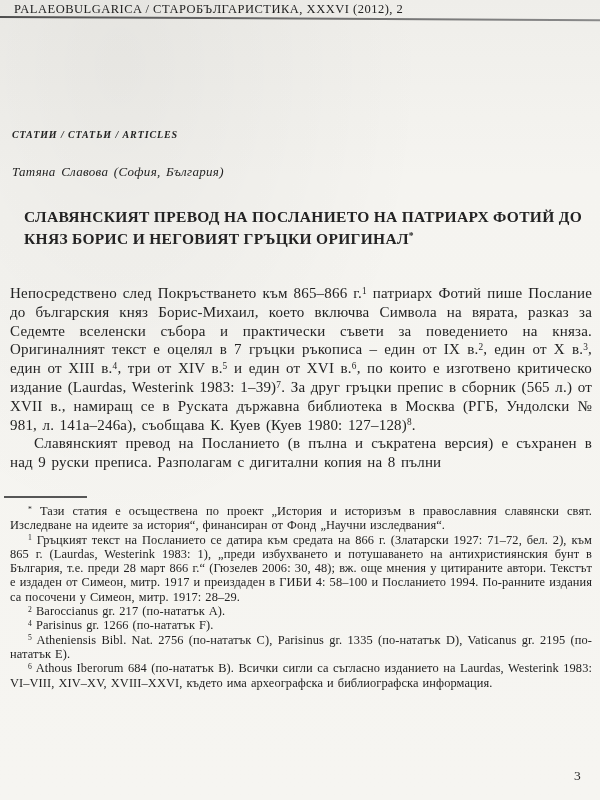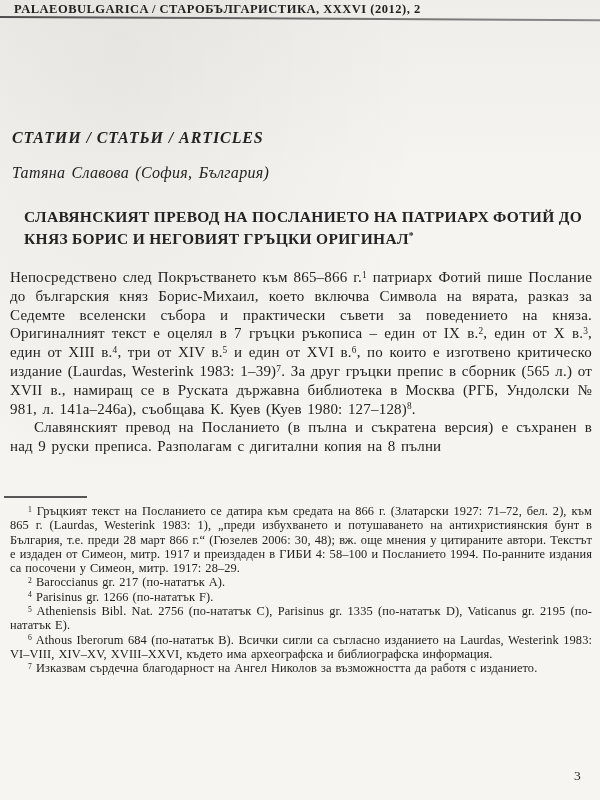--- a/index.html
+++ b/index.html
@@ -11,44 +11,44 @@
     background:
       radial-gradient(ellipse at 20% 8%, rgba(0,0,0,0.045), rgba(0,0,0,0) 45%),
       linear-gradient(180deg, #efeeea 0%, #f5f4f0 22%, #f6f5f1 100%);
     font-family:"Liberation Serif","DejaVu Serif",serif;
     color:#232323;
     overflow:hidden;
   }
 
   .header {
     position:absolute; top:2px; left:14px; right:20px;
-    font-size:12.5px; font-weight:bold; letter-spacing:0.5px;
+    font-size:12.5px; font-weight:normal; letter-spacing:0.5px;
     white-space:nowrap;
   }
   .header-rule {
     position:absolute; top:16px; left:0; width:602px; height:2px;
     background:linear-gradient(90deg,#4f4f4f,#8a8a8a);
     transform:rotate(0.3deg); transform-origin:left center;
   }
 
   .section-heading {
     position:absolute; top:129px; left:12px;
-    font-style:italic; font-weight:bold; font-size:16px; letter-spacing:0.9px;
+    font-style:italic; font-weight:bold; font-size:10px; letter-spacing:0.9px;
   }
   .author {
     position:absolute; top:164px; left:12px;
-    font-style:italic; font-size:16px; letter-spacing:0.3px; word-spacing:2px;
+    font-style:italic; font-size:13px; letter-spacing:0.3px; word-spacing:2px;
   }
   .title {
     position:absolute; top:194px; left:12px; width:578px; margin:12px;
     font-size:15.5px; font-weight:bold; line-height:21.5px; letter-spacing:0.3px;
   }
 
   .body-text {
-    position:absolute; top:268px; left:10px; width:582px;
+    position:absolute; top:284px; left:10px; width:582px;
     font-size:15px; line-height:18.8px; text-align:justify;
     letter-spacing:0.2px; word-spacing:1.5px;
   }
   .body-text p { margin:0; }
   .body-text p.indent { text-indent:24px; }
 
   sup.sup {
     font-size:0.62em; line-height:0; vertical-align:baseline;
     position:relative; top:-0.45em;
   }
@@ -84,23 +84,23 @@
   <h1 class="title"><span>СЛАВЯНСКИЯТ ПРЕВОД НА ПОСЛАНИЕТО НА ПАТРИАРХ ФОТИЙ ДО КНЯЗ БОРИС И НЕГОВИЯТ ГРЪЦКИ ОРИГИНАЛ</span><sup class="sup">*</sup></h1>
 
   <div class="body-text">
       <p>Непосредствено след Покръстването към 865–866 г.<sup class="sup">1</sup> патриарх Фотий пише Послание до българския княз Борис-Михаил, което включва Символа на вярата, разказ за Седемте вселенски събора и практически съвети за поведението на княза. Оригиналният текст е оцелял в 7 гръцки ръкописа – един от IX в.<sup class="sup">2</sup>, един от X в.<sup class="sup">3</sup>, един от XIII в.<sup class="sup">4</sup>, три от XIV в.<sup class="sup">5</sup> и един от XVI в.<sup class="sup">6</sup>, по които е изготвено критическо издание (Laurdas, Westerink 1983: 1–39)<sup class="sup">7</sup>. За друг гръцки препис в сборник (565 л.) от XVII в., намиращ се в Руската държавна библиотека в Москва (РГБ, Ундолски № 981, л. 141а–246а), съобщава К. Куев (Куев 1980: 127–128)<sup class="sup">8</sup>.</p>
       <p class="indent">Славянският превод на Посланието (в пълна и съкратена версия) е съхранен в над 9 руски преписа. Разполагам с дигитални копия на 8 пълни</p>
     </div>
 
   <div class="footnote-rule"></div>
 
   <div class="footnotes">
+      <div class="footnote"><sup class="sup">*</sup> Тази статия е осъществена по проект „История и историзъм в православния славянски свят. Изследване на идеите за история“, финансиран от Фонд „Научни изследвания“.</div>
       <div class="footnote"><sup class="sup">1</sup> Гръцкият текст на Посланието се датира към средата на 866 г. (Златарски 1927: 71–72, бел. 2), към 865 г. (Laurdas, Westerink 1983: 1), „преди избухването и потушаването на антихристиянския бунт в България, т.е. преди 28 март 866 г.“ (Гюзелев 2006: 30, 48); вж. още мнения у цитираните автори. Текстът е издаден от Симеон, митр. 1917 и преиздаден в ГИБИ 4: 58–100 и Посланието 1994. По-ранните издания са посочени у Симеон, митр. 1917: 28–29.</div>
       <div class="footnote"><sup class="sup">2</sup> Baroccianus gr. 217 (по-нататък A).</div>
       <div class="footnote"><sup class="sup">4</sup> Parisinus gr. 1266 (по-нататък F).</div>
       <div class="footnote"><sup class="sup">5</sup> Atheniensis Bibl. Nat. 2756 (по-нататък C), Parisinus gr. 1335 (по-нататък D), Vaticanus gr. 2195 (по-нататък E).</div>
       <div class="footnote"><sup class="sup">6</sup> Athous Iberorum 684 (по-нататък B). Всички сигли са съгласно изданието на Laurdas, Westerink 1983: VI–VIII, XIV–XV, XVIII–XXVI, където има археографска и библиографска информация.</div>
-      <div class="footnote"><sup class="sup">7</sup> Изказвам сърдечна благодарност на Ангел Николов за възможността да работя с изданието.</div>
     </div>
 
   <div class="page-number">3</div>
 
 </div>
 
 </body></html>

